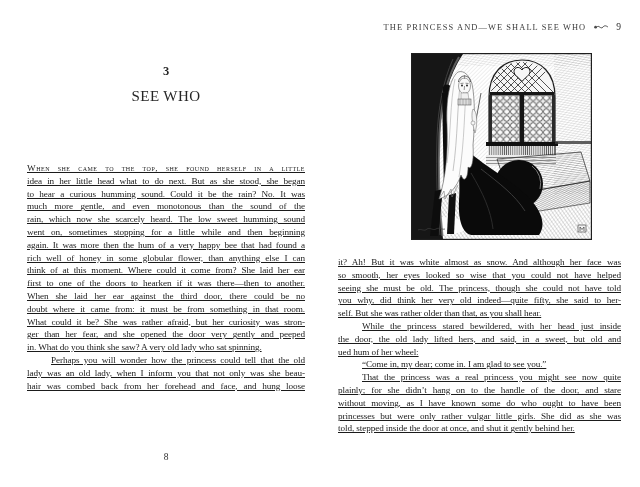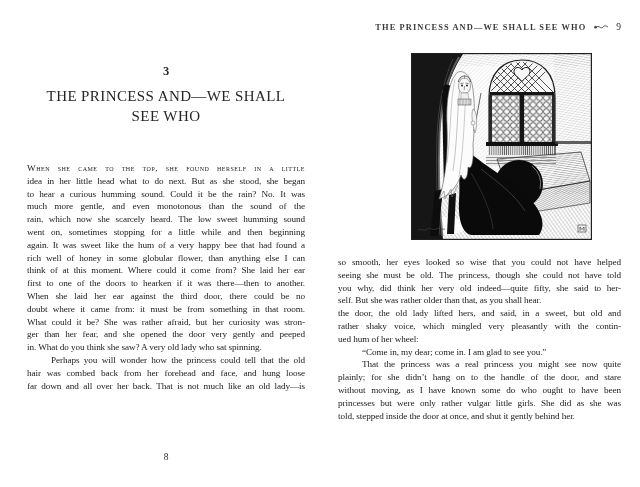--- a/index.html
+++ b/index.html
@@ -7,65 +7,64 @@
           font-family:"Liberation Serif","DejaVu Serif",serif;color:#1b1b1b;}
   
   .page-left{position:absolute;left:27px;top:0;width:278px;height:487px;}
   .chapter-number{position:absolute;top:64px;left:0;width:100%;text-align:center;
                   font-size:12.5px;font-weight:bold;color:#262626;}
   .chapter-title{position:absolute;top:86px;left:0;width:100%;text-align:center;
                  font-size:15px;line-height:20px;letter-spacing:0.4px;color:#262626;}
   .body-col{position:absolute;left:0;width:100%;font-size:9.2px;line-height:12.8px;
             letter-spacing:-0.1px;color:#1b1b1b;}
   .body-left{top:162px;}
-  .bline{height:12.8px;overflow:hidden;text-align:justify;text-align-last:justify;}
+  .bline{height:12.8px;overflow:hidden;text-align:justify;text-align-last:justify;text-decoration:underline;}
   .bline.end{text-align-last:left;}
   .bline.in{text-indent:24px;}
   .bline.sc{font-variant:small-caps;letter-spacing:0.5px;}
   .folio{position:absolute;top:452px;left:0;width:100%;text-align:center;
          font-size:9.5px;color:#2e2e2e;}
   
   .page-right{position:absolute;left:338px;top:0;width:283px;height:487px;}
   .running-head{position:absolute;top:22px;left:0;width:100%;display:flex;
                 justify-content:flex-end;align-items:center;gap:7px;}
-  .rh-title{font-size:8.4px;letter-spacing:1.1px;color:#3b3b3b;white-space:nowrap;font-weight:bold;}
+  .rh-title{font-size:8.4px;letter-spacing:1.1px;color:#3b3b3b;white-space:nowrap;}
   .rh-folio{font-size:9.5px;color:#2e2e2e;}
   .illustration{position:absolute;left:73px;top:53px;width:181px;height:187px;}
   .body-right{top:256px;}
 </style>
 </head>
 <body>
 
 <div class="spread">
 
   <div class="page-left">
     <div class="chapter-number">3</div>
     <div class="chapter-title">
-      <div>THE PRINCESS AND—WE SHALL</div>
       <div>SEE WHO</div>
     </div>
     <div class="body-col body-left">
         <div class="bline sc">When she came to the top, she found herself in a little</div>
         <div class="bline">idea in her little head what to do next. But as she stood, she began</div>
         <div class="bline">to hear a curious humming sound. Could it be the rain? No. It was</div>
         <div class="bline">much more gentle, and even monotonous than the sound of the</div>
         <div class="bline">rain, which now she scarcely heard. The low sweet humming sound</div>
         <div class="bline">went on, sometimes stopping for a little while and then beginning</div>
-        <div class="bline">again. It was sweet like the hum of a very happy bee that had found a</div>
+        <div class="bline">again. It was more then the hum of a very happy bee that had found a</div>
         <div class="bline">rich well of honey in some globular flower, than anything else I can</div>
         <div class="bline">think of at this moment. Where could it come from? She laid her ear</div>
         <div class="bline">first to one of the doors to hearken if it was there—then to another.</div>
         <div class="bline">When she laid her ear against the third door, there could be no</div>
         <div class="bline">doubt where it came from: it must be from something in that room.</div>
         <div class="bline">What could it be? She was rather afraid, but her curiosity was stron-</div>
         <div class="bline">ger than her fear, and she opened the door very gently and peeped</div>
         <div class="bline end">in. What do you think she saw? A very old lady who sat spinning.</div>
         <div class="bline in">Perhaps you will wonder how the princess could tell that the old</div>
+        <div class="bline">lady was an old lady, when I inform you that not only was she beau-</div>
         <div class="bline">hair was combed back from her forehead and face, and hung loose</div>
-        <div class="bline">far down and all over her back. That is not much like an old lady—is</div>
       </div>
     <div class="folio">8</div>
   </div>
 
   <div class="page-right">
     <div class="running-head">
       <span class="rh-title">THE PRINCESS AND—WE SHALL SEE WHO</span>
       <span style="display:inline-flex;">
         <svg width="16" height="8" viewBox="0 0 16 8">
           <circle cx="2.6" cy="4.2" r="1.4" fill="#4a4a4a"></circle>
@@ -217,26 +216,27 @@
         <g>
           <rect x="167" y="172" width="8" height="7" fill="#f0f0f0" stroke="#333" stroke-width="0.6"></rect>
           <path d="M169,178 L169,174 L171,176.5 L173,174 L173,178" stroke="#222" stroke-width="0.6" fill="none"></path>
         </g>
 
         <rect x="0.6" y="0.6" width="179.8" height="185.8" fill="none" stroke="#1e1e1e" stroke-width="1.2"></rect>
       </svg>
     </div>
 
     <div class="body-col body-right">
+        <div class="bline">it? Ah! But it was white almost as snow. And although her face was</div>
         <div class="bline">so smooth, her eyes looked so wise that you could not have helped</div>
         <div class="bline">seeing she must be old. The princess, though she could not have told</div>
         <div class="bline">you why, did think her very old indeed—quite fifty, she said to her-</div>
         <div class="bline end">self. But she was rather older than that, as you shall hear.</div>
+        <div class="bline in">While the princess stared bewildered, with her head just inside</div>
         <div class="bline">the door, the old lady lifted hers, and said, in a sweet, but old and</div>
-        <div class="bline">rather shaky voice, which mingled very pleasantly with the contin-</div>
         <div class="bline end">ued hum of her wheel:</div>
         <div class="bline in end">“Come in, my dear; come in. I am glad to see you.”</div>
         <div class="bline in">That the princess was a real princess you might see now quite</div>
         <div class="bline">plainly; for she didn’t hang on to the handle of the door, and stare</div>
         <div class="bline">without moving, as I have known some do who ought to have been</div>
         <div class="bline">princesses but were only rather vulgar little girls. She did as she was</div>
         <div class="bline end">told, stepped inside the door at once, and shut it gently behind her.</div>
       </div>
   </div>
 </div>

